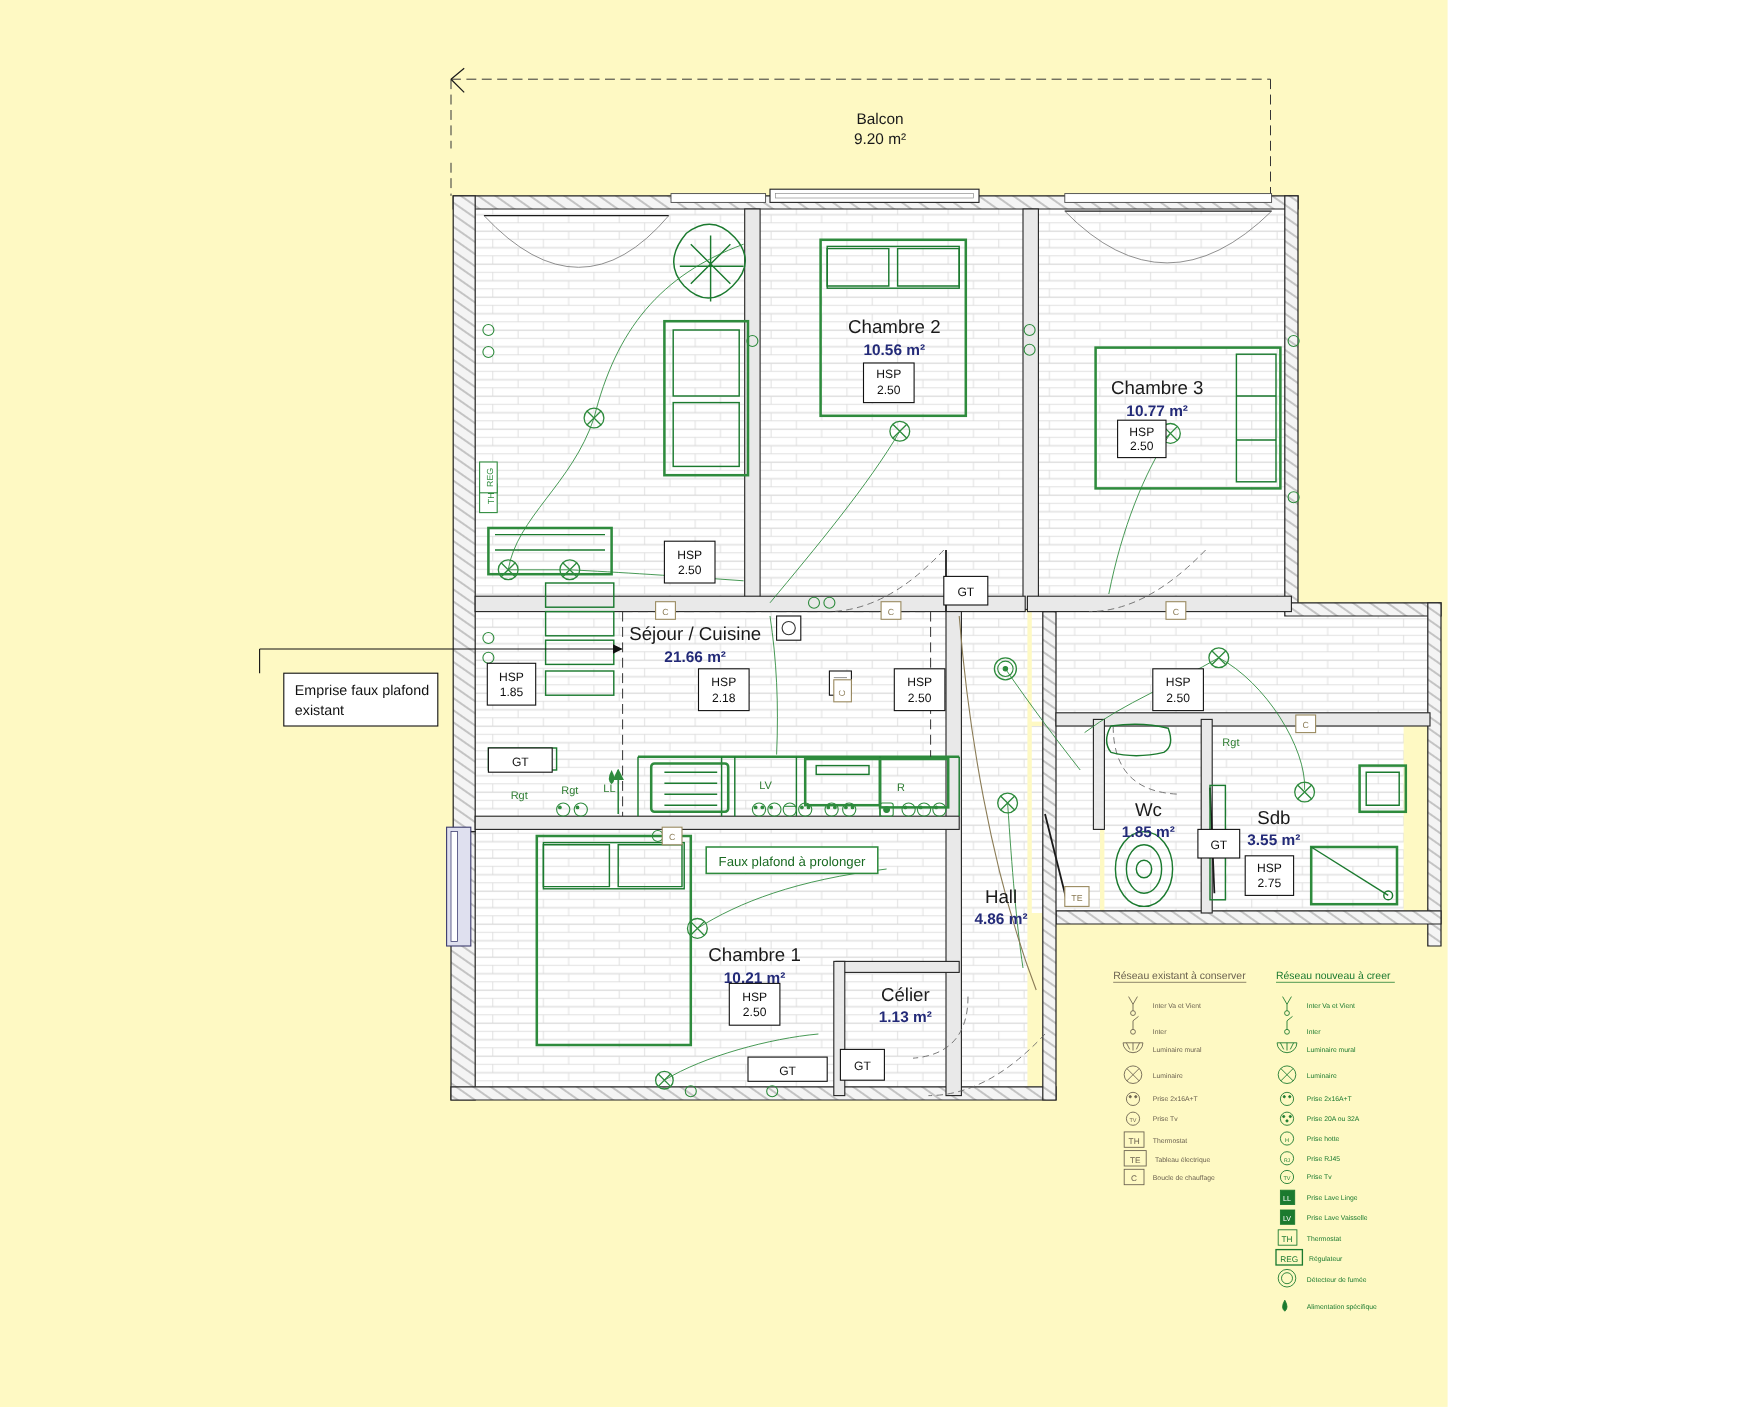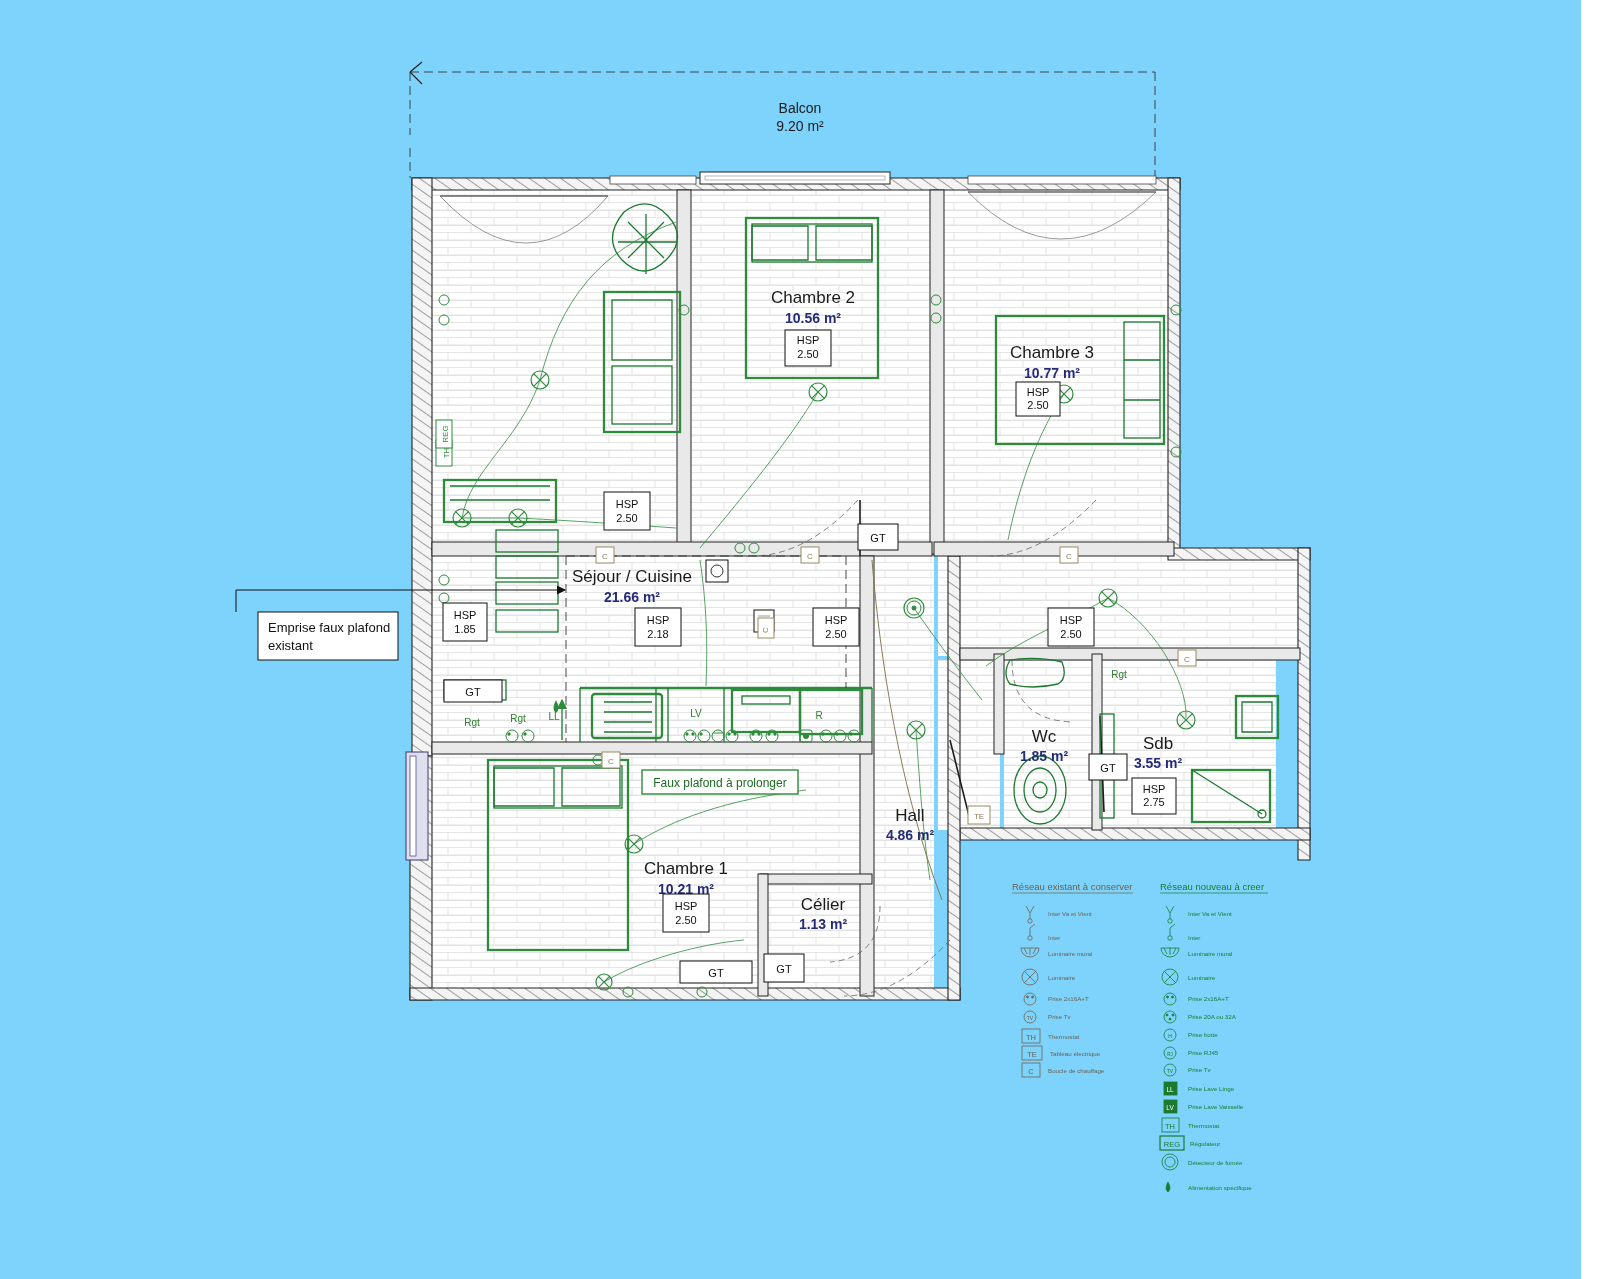--- a/index.html
+++ b/index.html
@@ -1,18 +1,18 @@
 <!DOCTYPE html>
 <html><head>
 <meta charset="utf-8">
 <title>Plan</title>
 <style>
   html,body{margin:0;padding:0;background:#ffffff;}
   body{width:1600px;height:1279px;overflow:hidden;font-family:"Liberation Sans",sans-serif;}
-  #stage{position:relative;width:1581px;height:1279px;background:#7dd3fc;}
+  #stage{position:relative;width:1316px;height:1279px;background:#fef9c3;}
   svg#plan{position:absolute;left:0;top:0;width:1600px;height:1279px;}
 
   
   .t-room{font-family:"Liberation Sans",sans-serif;font-size:17px;fill:#1a1a1a;text-anchor:middle;}
   .t-area{font-family:"Liberation Sans",sans-serif;font-size:14px;fill:#232a78;text-anchor:middle;font-weight:bold;}
   .t-balcon{font-family:"Liberation Sans",sans-serif;font-size:14px;fill:#1a1a1a;text-anchor:middle;}
   .t-hsp{font-family:"Liberation Sans",sans-serif;font-size:11px;fill:#111;text-anchor:middle;}
   .t-tag{font-family:"Liberation Sans",sans-serif;font-size:11px;fill:#111;text-anchor:middle;}
   .t-gtag{font-family:"Liberation Sans",sans-serif;font-size:10px;fill:#2e7d32;text-anchor:middle;}
   .t-note{font-family:"Liberation Sans",sans-serif;font-size:13px;fill:#111;}

